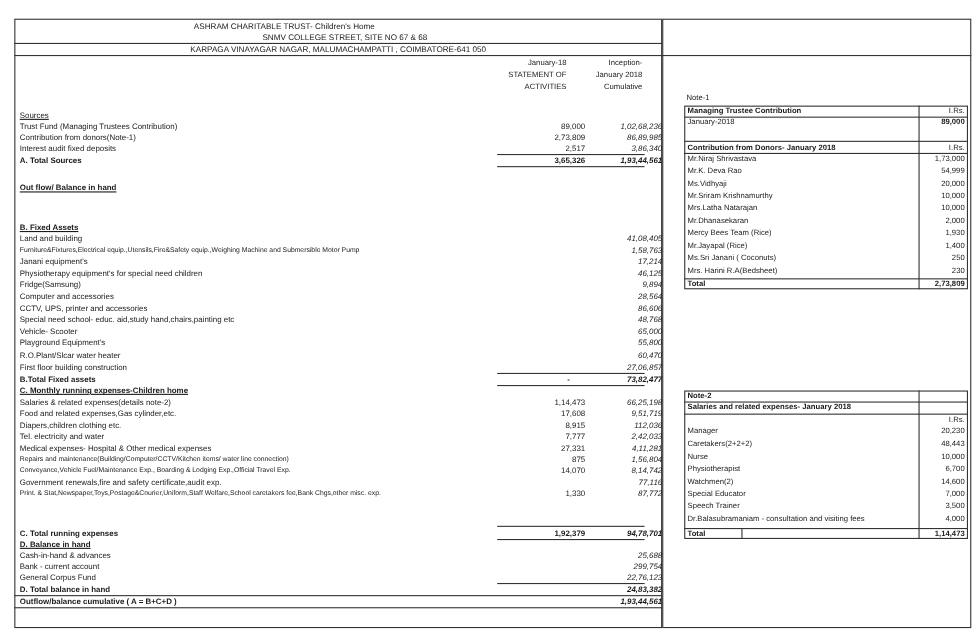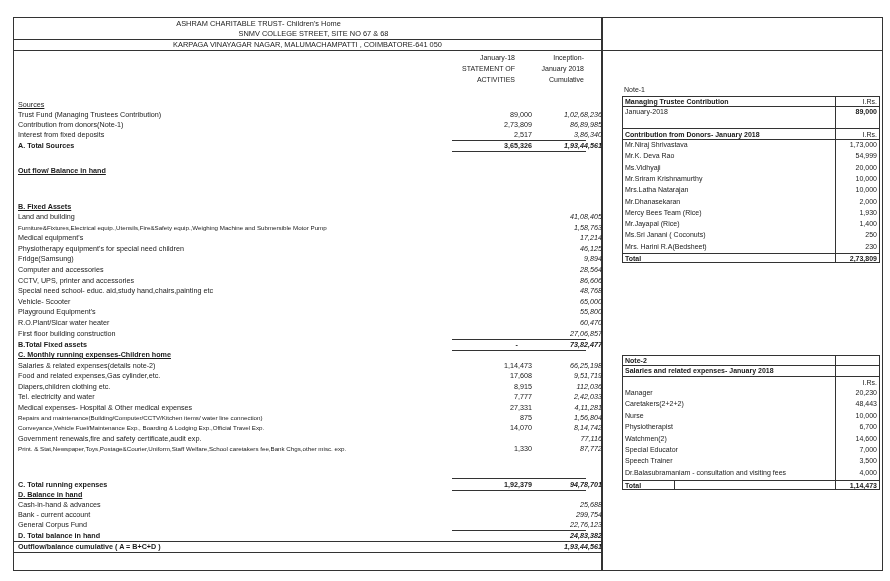--- a/index.html
+++ b/index.html
@@ -52,21 +52,21 @@
   <span class="lab">Trust Fund (Managing Trustees Contribution)</span>
   <span class="v1">89,000</span>
   <span class="v2">1,02,68,236</span>
 </div>
 <div class="row" style="top:120px;">
   <span class="lab">Contribution from donors(Note-1)</span>
   <span class="v1">2,73,809</span>
   <span class="v2">86,89,985</span>
 </div>
 <div class="row" style="top:130px;">
-  <span class="lab">Interest from fixed deposits</span>
+  <span class="lab">Interest audit fixed deposits</span>
   <span class="v1">2,517</span>
   <span class="v2">3,86,340</span>
 </div>
 <div class="hline" style="left:452px;top:140px;width:134px;"></div>
 <div class="row b" style="top:141px;">
   <span class="lab">A. Total Sources</span>
   <span class="v1">3,65,326</span>
   <span class="v2">1,93,44,561</span>
 </div>
 <div class="hline" style="left:452px;top:151px;width:134px;"></div>
@@ -81,21 +81,21 @@
 <div id="fa-rows">
     <div class="row" style="top: 212px;">
       <span class="lab">Land and building</span>
       <span class="v2">41,08,405</span>
     </div>
     <div class="row" style="top: 222.6px;">
       <span class="lab small">Furniture&amp;Fixtures,Electrical equip.,Utensils,Fire&amp;Safety equip.,Weighing Machine and Submersible Motor Pump</span>
       <span class="v2">1,58,763</span>
     </div>
     <div class="row" style="top: 233.2px;">
-      <span class="lab">Medical equipment's</span>
+      <span class="lab">Janani equipment's</span>
       <span class="v2">17,214</span>
     </div>
     <div class="row" style="top: 243.8px;">
       <span class="lab">Physiotherapy equipment's for special need children</span>
       <span class="v2">46,125</span>
     </div>
     <div class="row" style="top: 254.4px;">
       <span class="lab">Fridge(Samsung)</span>
       <span class="v2">9,894</span>
     </div>

